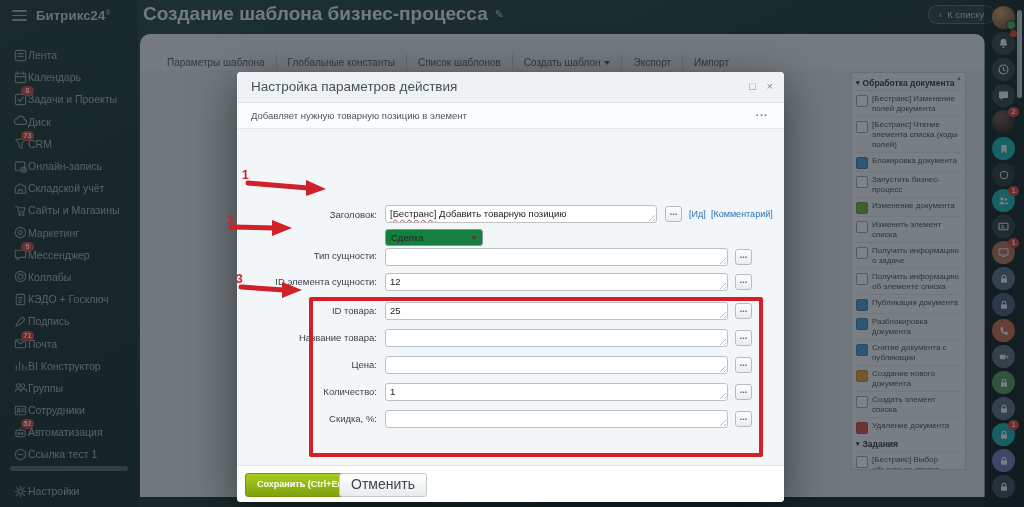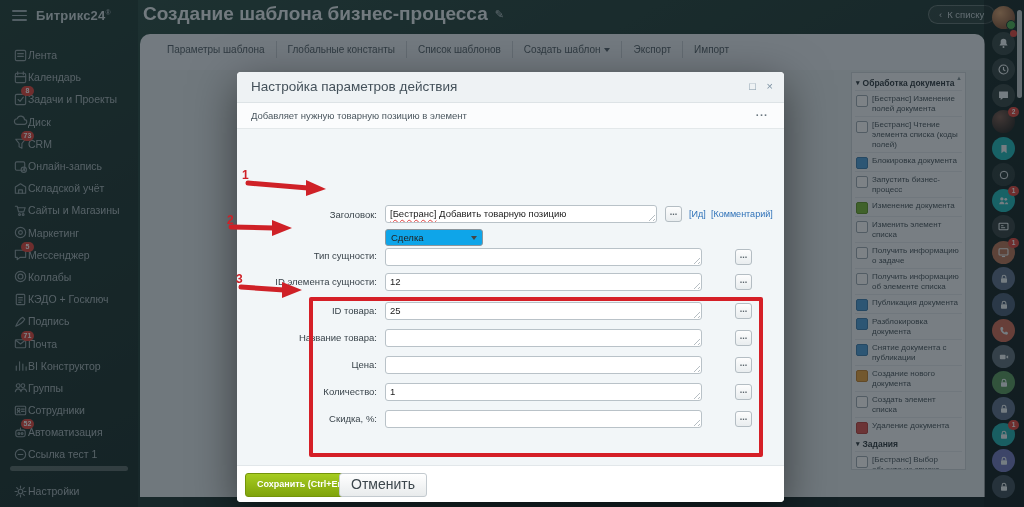--- a/index.html
+++ b/index.html
@@ -25,21 +25,21 @@
   .sb-settings{position:absolute;left:0;top:480px;width:138px}
 
   
   .page-title{position:absolute;left:143px;top:3px;font-size:19px;font-weight:bold;color:#e7eef0;z-index:1;display:flex;align-items:center;gap:7px}
   .pencil{font-size:11px;color:#b9c6c9;font-weight:normal}
   .back-btn{position:absolute;left:928px;top:5px;height:17px;padding:0 10px;border:1px solid rgba(255,255,255,.25);
             border-radius:10px;background:rgba(255,255,255,.07);color:#c3ced1;font-size:9.5px;display:flex;align-items:center;gap:5px;z-index:1;cursor:pointer}
 
   
   .panel{position:absolute;left:140px;top:34px;width:845px;height:463px;background:#e9eef1;border-radius:10px 10px 0 0;z-index:1;overflow:hidden}
-  .tabs{position:absolute;left:16px;top:7px;display:flex;align-items:flex-start}
+  .tabs{position:absolute;left:16px;top:20px;display:flex;align-items:flex-start}
   .tab{font-size:10px;color:#55616a;padding:3px 11px;border-left:1px solid #c5cdd2;white-space:nowrap;cursor:pointer;display:flex;align-items:center;gap:4px}
   .tab:first-child{border-left:none}
   .tab .caret-t{width:0;height:0;border-left:3.5px solid transparent;border-right:3.5px solid transparent;border-top:4px solid #55616a}
   .workspace{position:absolute;left:0;top:36px;right:0;bottom:0;background:#e2e8ec}
 
   
   .rpanel{position:absolute;left:851px;top:72px;width:115px;height:398px;background:#f4f7f8;border:1px solid #cfd6da;
           box-sizing:border-box;z-index:1;overflow:hidden;padding:2px 3px}
   .rp-scrollup{position:absolute;right:3px;top:2px;font-size:6px;color:#7d8a91;cursor:pointer}
   .rp-head{font-size:8.5px;font-weight:bold;color:#303a40;padding:3px 1px 2px 1px;display:flex;gap:3px;align-items:center;cursor:pointer}
@@ -71,29 +71,29 @@
   .modal{position:absolute;left:237px;top:72px;width:547px;height:430px;background:#fff;border-radius:4px;z-index:50;
          box-shadow:0 12px 45px rgba(0,0,0,.5);overflow:hidden}
   .mtitle{position:absolute;left:0;top:0;right:0;height:30px;background:#eef2f4;border-bottom:1px solid #dde3e6}
   .mtitle .t{position:absolute;left:14px;top:7px;font-size:13.5px;color:#44515a}
   .wbtn{position:absolute;top:8px;font-size:11px;color:#7e93a3;cursor:pointer;line-height:13px}
   .mdesc{position:absolute;left:0;top:31px;right:0;height:25px;background:#fbfcfd;border-bottom:1px solid #e3e8ea}
   .mdesc .d{position:absolute;left:14px;top:7px;font-size:9.5px;color:#4a565e}
   .mdesc .dots3{position:absolute;right:16px;top:3px;font-size:11px;font-weight:bold;color:#6b7880;letter-spacing:1px;cursor:pointer}
   .mform{position:absolute;left:0;top:57px;right:0;bottom:36px;background:#f2f6f8}
   .flabel{position:absolute;left:0;width:140px;text-align:right;font-size:9.5px;color:#3a444b}
-  .finp{position:absolute;left:148px;width:317px;height:18px;background:#fff;border:1px solid #b9c2c8;border-radius:3px;
+  .finp{position:absolute;left:148px;width:343px;height:18px;background:#fff;border:1px solid #b9c2c8;border-radius:3px;
         box-sizing:border-box;font-size:9.5px;color:#222;padding:2px 4px;overflow:hidden;white-space:nowrap;cursor:text}
   .finp::after{content:"";position:absolute;right:1px;bottom:1px;width:7px;height:7px;
         background:repeating-linear-gradient(135deg,transparent 0 2px,#b6bec3 2px 3px);
         clip-path:polygon(100% 0,100% 100%,0 100%)}
   .fdots{position:absolute;left:498px;width:17px;height:16px;border:1px solid #b4bdc3;border-radius:3px;
          background:linear-gradient(#fdfdfd,#e9edef);box-sizing:border-box;font-size:9px;font-weight:bold;color:#5a646b;
          text-align:center;line-height:11px;cursor:pointer}
-  .fsel{position:absolute;left:148px;width:98px;height:17px;background:#0ea5e9;border:1px solid #8b959c;border-radius:3px;
+  .fsel{position:absolute;left:148px;width:98px;height:17px;background:#15803d;border:1px solid #8b959c;border-radius:3px;
         box-sizing:border-box;font-size:9.5px;color:#222;padding:2px 5px;cursor:pointer}
   .fsel .ca{position:absolute;right:5px;top:6px;width:0;height:0;border-left:3.5px solid transparent;border-right:3.5px solid transparent;border-top:4.5px solid #444}
   .flink{position:absolute;font-size:9px;color:#2e71b8;cursor:pointer;white-space:nowrap}
   .missp{text-decoration:underline wavy #e04040 1px;text-underline-offset:2px}
   .redbox{position:absolute;left:72px;top:168px;width:446px;height:152px;border:4px solid #d51f27;border-radius:2px;pointer-events:none}
   .mfoot{position:absolute;left:0;right:0;bottom:0;height:36px;background:#fff;border-top:1px solid #e2e7ea}
   .btn-save{position:absolute;left:8px;top:7px;height:22px;padding:0 11px;border-radius:3px;border:1px solid #74940a;
             background:linear-gradient(#a6cc20,#7fa30b);color:#fff;font-size:9px;font-weight:bold;line-height:21px;cursor:pointer}
   .btn-cancel{position:absolute;left:102px;top:7px;height:22px;padding:0 11px;border-radius:3px;border:1px solid #c3cacf;
             background:linear-gradient(#fff,#e8ebec);color:#3c464c;font-size:14px;line-height:21px;cursor:pointer}

